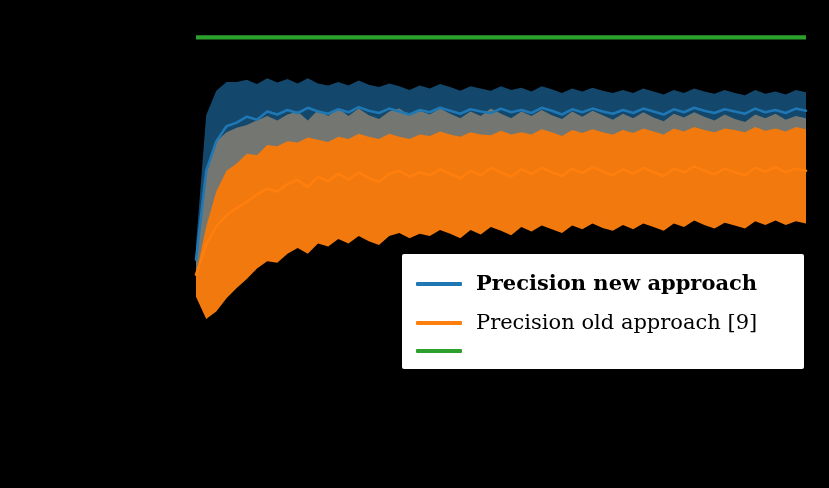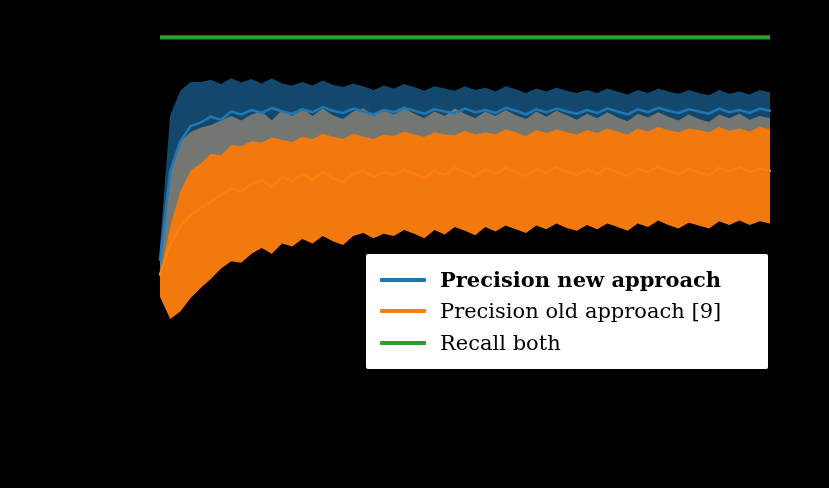--- a/index.html
+++ b/index.html
@@ -1,16 +1,16 @@
 <!DOCTYPE html>
 <html><head>
 <meta charset="utf-8">
 <style>
   html,body{margin:0;padding:0;background:#000;}
-  .stage{position:relative;width:781px;height:488px;background:#000;overflow:hidden;}
+  .stage{position:relative;width:781px;height:488px;background:#000;overflow:hidden;margin-left:36px;}
   .stage svg{position:absolute;left:0;top:0;}
   .band-old{stroke:none;fill-opacity:0.95;}
   .band-new{stroke:none;fill-opacity:0.60;}
   .line-old,.line-new{fill:none;stroke-width:2.6;stroke-linejoin:round;stroke-linecap:round;}
   .line-recall{stroke-width:4.2;stroke-linecap:butt;}
   .legend{position:absolute;left:364px;top:252px;width:406px;height:119px;box-sizing:border-box;
           background:#fff;border:2px solid #000;border-radius:4px;padding:10px 14px;
           display:flex;flex-direction:column;justify-content:space-around;}
   .legend-row{display:flex;align-items:center;gap:14px;}
   .legend-sample{width:46px;height:4px;flex:0 0 46px;border-radius:1px;}
@@ -35,17 +35,16 @@
     <div class="legend-row">
       <span class="legend-sample" style="background: rgb(31, 119, 180);"></span>
       <span class="legend-label bold">Precision new approach</span>
     </div>
     <div class="legend-row">
       <span class="legend-sample" style="background: rgb(255, 127, 14);"></span>
       <span class="legend-label">Precision old approach [9]</span>
     </div>
     <div class="legend-row">
       <span class="legend-sample" style="background: rgb(44, 160, 44);"></span>
-      <span class="legend-label">Recall both</span>
     </div>
   </div>
 
 </div>
 
 </body></html>

